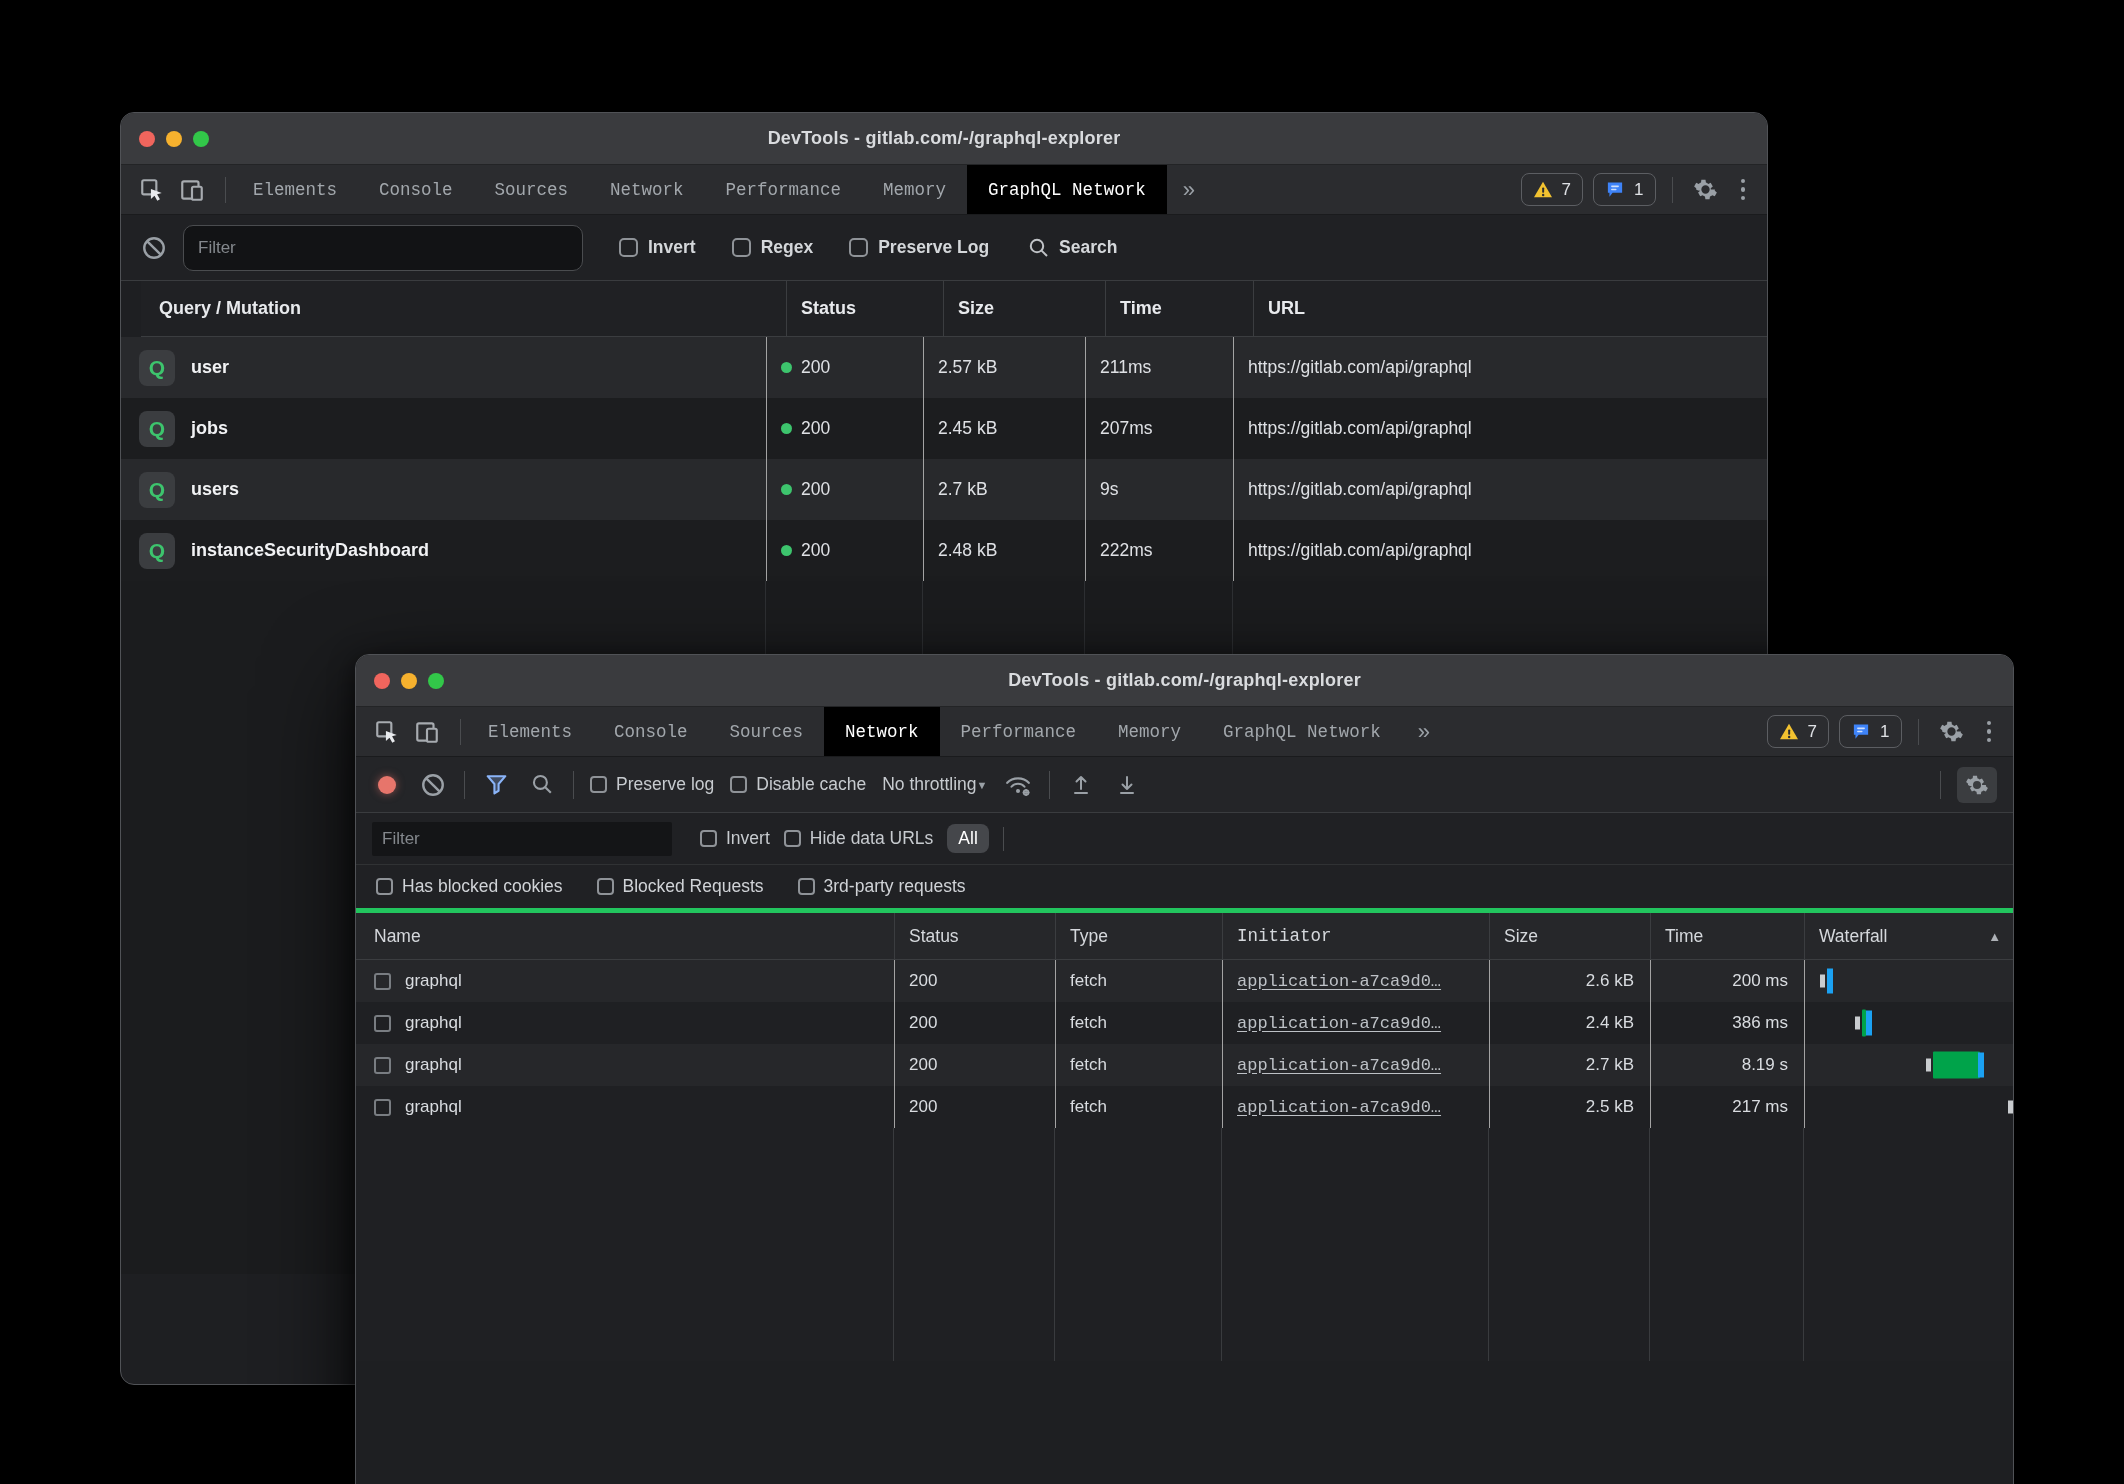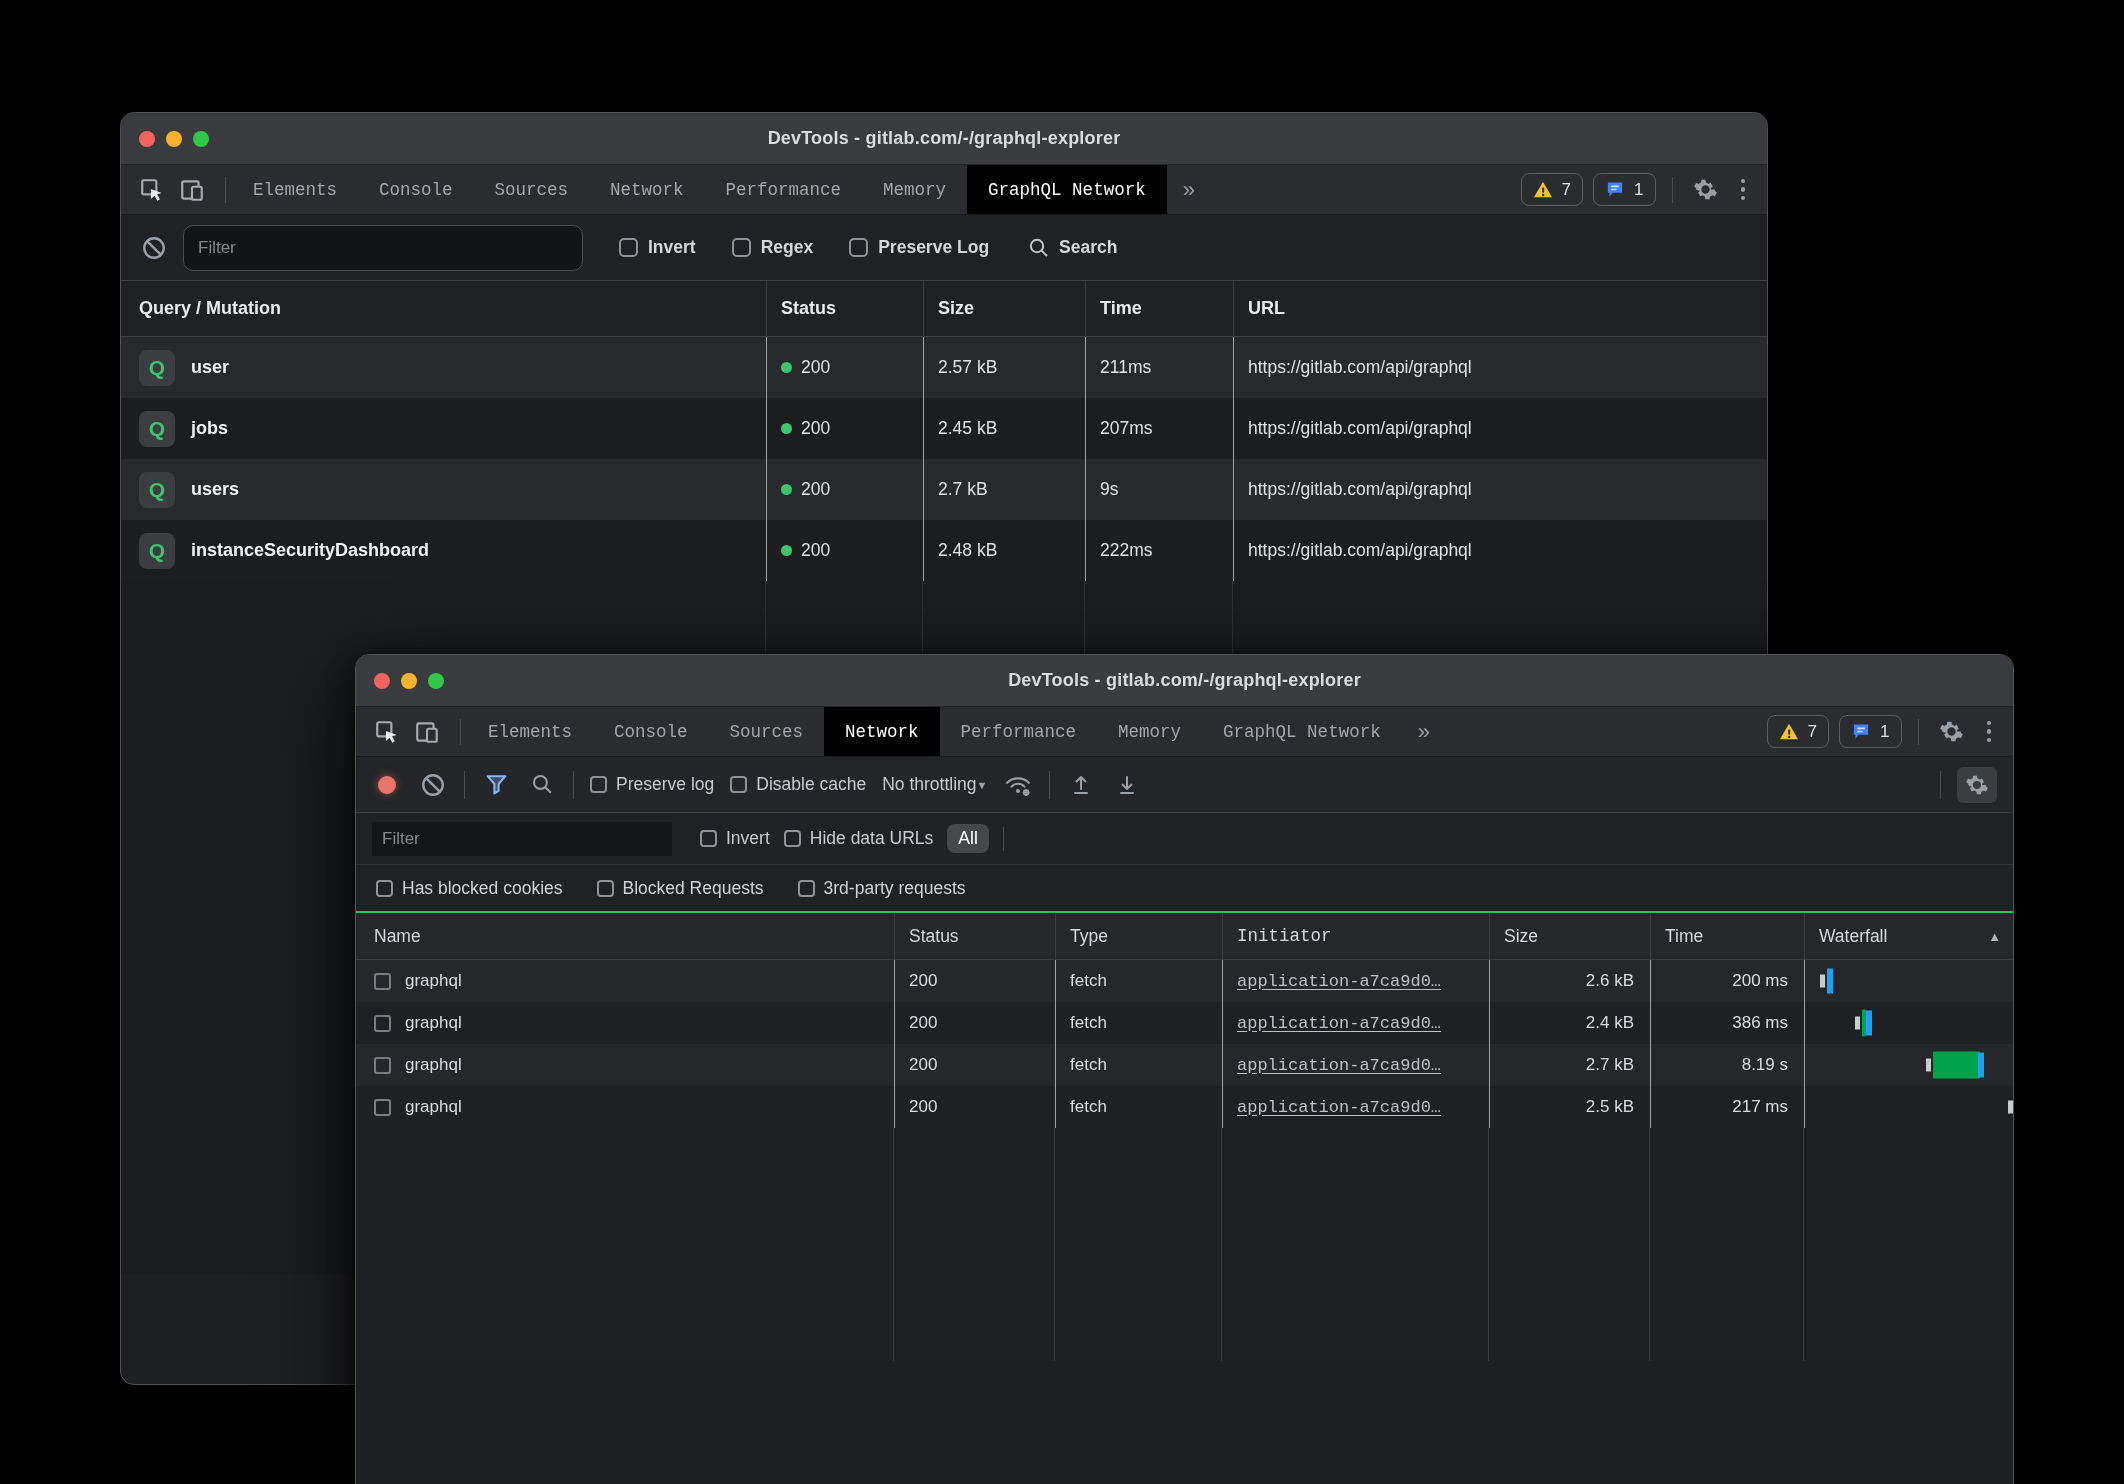--- a/index.html
+++ b/index.html
@@ -50,21 +50,21 @@
   
   .ghead { display:flex; background:#202124; border-bottom:1px solid #3b3d40; }
   .gcell { display:flex; align-items:center; overflow:hidden; white-space:nowrap; }
   .ghead .gcell { border-left:1px solid #3b3d40; padding-left:14px; }
   .ghead .gcell:first-child { border-left:none; padding-left:18px; }
   .grow { display:flex; }
   .grow .gcell { border-left:1px solid #a3a3a3; padding-left:14px; }
   .grow .gcell:first-child { border-left:none; padding-left:18px; }
 
   
-  .w-back .ghead { height:56px; color:#e8eaed; font-size:18px; font-weight:700; }
+  .w-back .ghead { height:56px; color:#e8eaed; font-size:18px; font-weight:700;margin-left:20px; }
   .w-back .grow { height:61px; font-size:17.5px; color:#dfe1e5; }
   .w-back .grow.odd  { background:#28292c; }
   .w-back .grow.even { background:#1c1d1f; }
   .c-qm  { width:645px; } .c-st { width:157px; } .c-sz { width:162px; } .c-tm { width:148px; } .c-url { flex:1; }
   .qbadge { width:36px; height:36px; border-radius:8px; background:#3b3d40; color:#3dc46d;
             font-weight:700; font-size:21px; display:flex; align-items:center; justify-content:center; margin-right:16px; flex:none; }
   .qname { font-weight:700; color:#f1f2f4; font-size:18px; }
   .dot { width:11px; height:11px; border-radius:50%; background:#3dc46d; margin-right:9px; flex:none; }
   .grest { position:relative; flex:1; background:#1b1c1e; }
   .w-back .grest { height:693px; }
@@ -84,21 +84,21 @@
   .gearbtn { width:40px; height:36px; background:#3b3d40; border-radius:6px; display:flex; align-items:center; justify-content:center; }
 
   
   .nfilter { height:52px; background:#202124; display:flex; align-items:center; gap:14px; padding:0 16px; border-bottom:1px solid #303234; }
   .nfilter-input { width:300px; height:34px; background:#141517; border:none; border-radius:2px;
                    color:#e8eaed; font-size:17px; padding:0 10px; outline:none; }
   .nfilter-input::placeholder { color:#84888d; }
   .chip { color:#cdd1d5; font-size:17.5px; padding:4px 6px; white-space:nowrap; }
   .chip.sel { background:#45474b; color:#fff; border-radius:8px; padding:4px 11px; }
   .chips { display:flex; align-items:center; gap:12px; }
-  .nfilter2 { height:48px; background:#202124; display:flex; align-items:center; gap:34px; padding:0 20px; border-bottom:2px solid #22c55e; }
+  .nfilter2 { height:48px; background:#202124; display:flex; align-items:center; gap:34px; padding:0 20px; border-bottom:5px solid #22c55e; }
   .nfilter2 .ncb { color:#d0d3d7; }
 
   
   .w-front .ghead { height:47px; color:#d5d8dc; font-size:17.5px; font-weight:400; background:#26272a; }
   .w-front .grow { height:42px; font-size:17px; color:#d9dce0; }
   .w-front .grow.odd  { background:#26272a; }
   .w-front .grow.even { background:#1f2023; }
   .f-name { width:538px; } .f-st { width:161px; } .f-ty { width:167px; } .f-init { width:267px;font-family:Liberation Mono, monospace; }
   .f-sz { width:161px; justify-content:flex-end; padding-right:16px; } 
   .f-tm { width:154px; justify-content:flex-end; padding-right:16px; }

